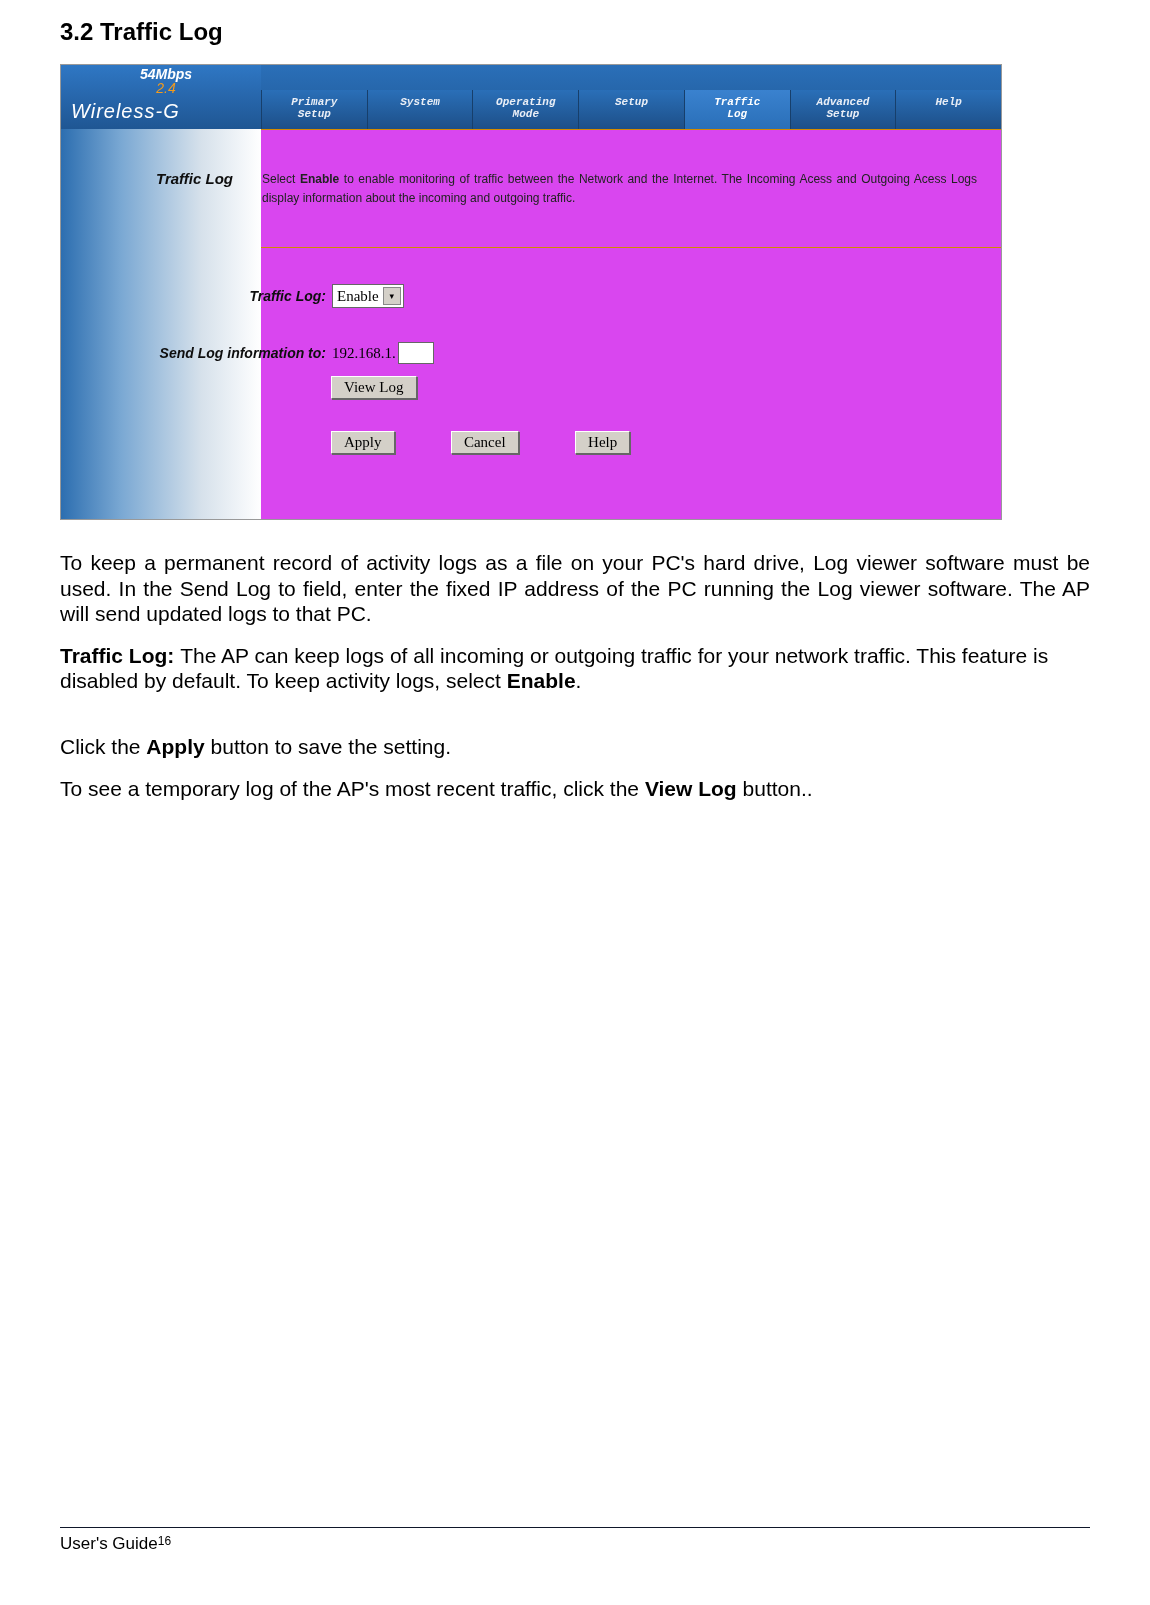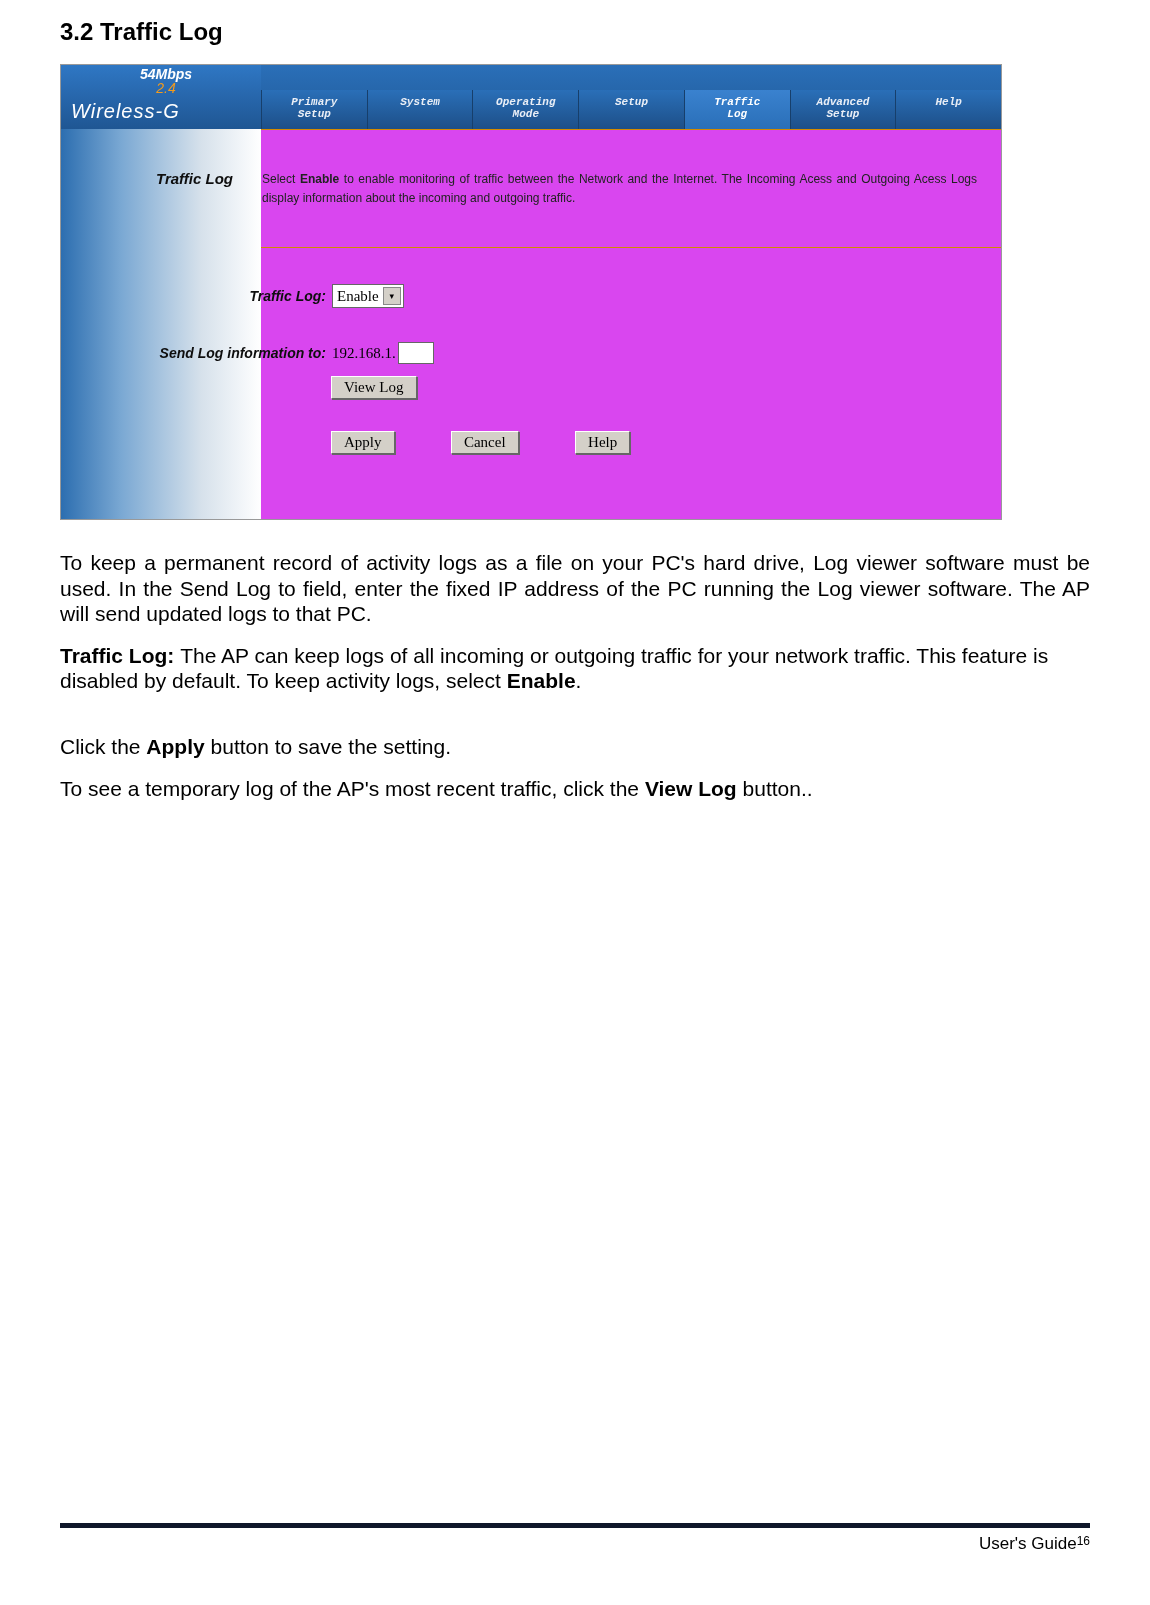--- a/index.html
+++ b/index.html
@@ -210,24 +210,24 @@
     line-height: 1.22;
     margin-bottom: 16px;
   }
   .doc-text.justify { text-align: justify; }
   .b { font-weight: bold; }
   .footer {
     position: absolute;
     bottom: 6px;
     left: 60px;
     right: 60px;
-    border-top: 5px solid #0f172a;
+    border-top: 1px solid #0f172a;
     padding-top: 6px;
     display: flex;
-    justify-content: flex-end;
+    justify-content: flex-start;
     font-size: 17px;
   }
   .footer .pg { font-size: 12px; }
 </style>
 </head>
 <body>
 
 <div class="page">
   <div class="section-heading">3.2 Traffic Log</div>
 

